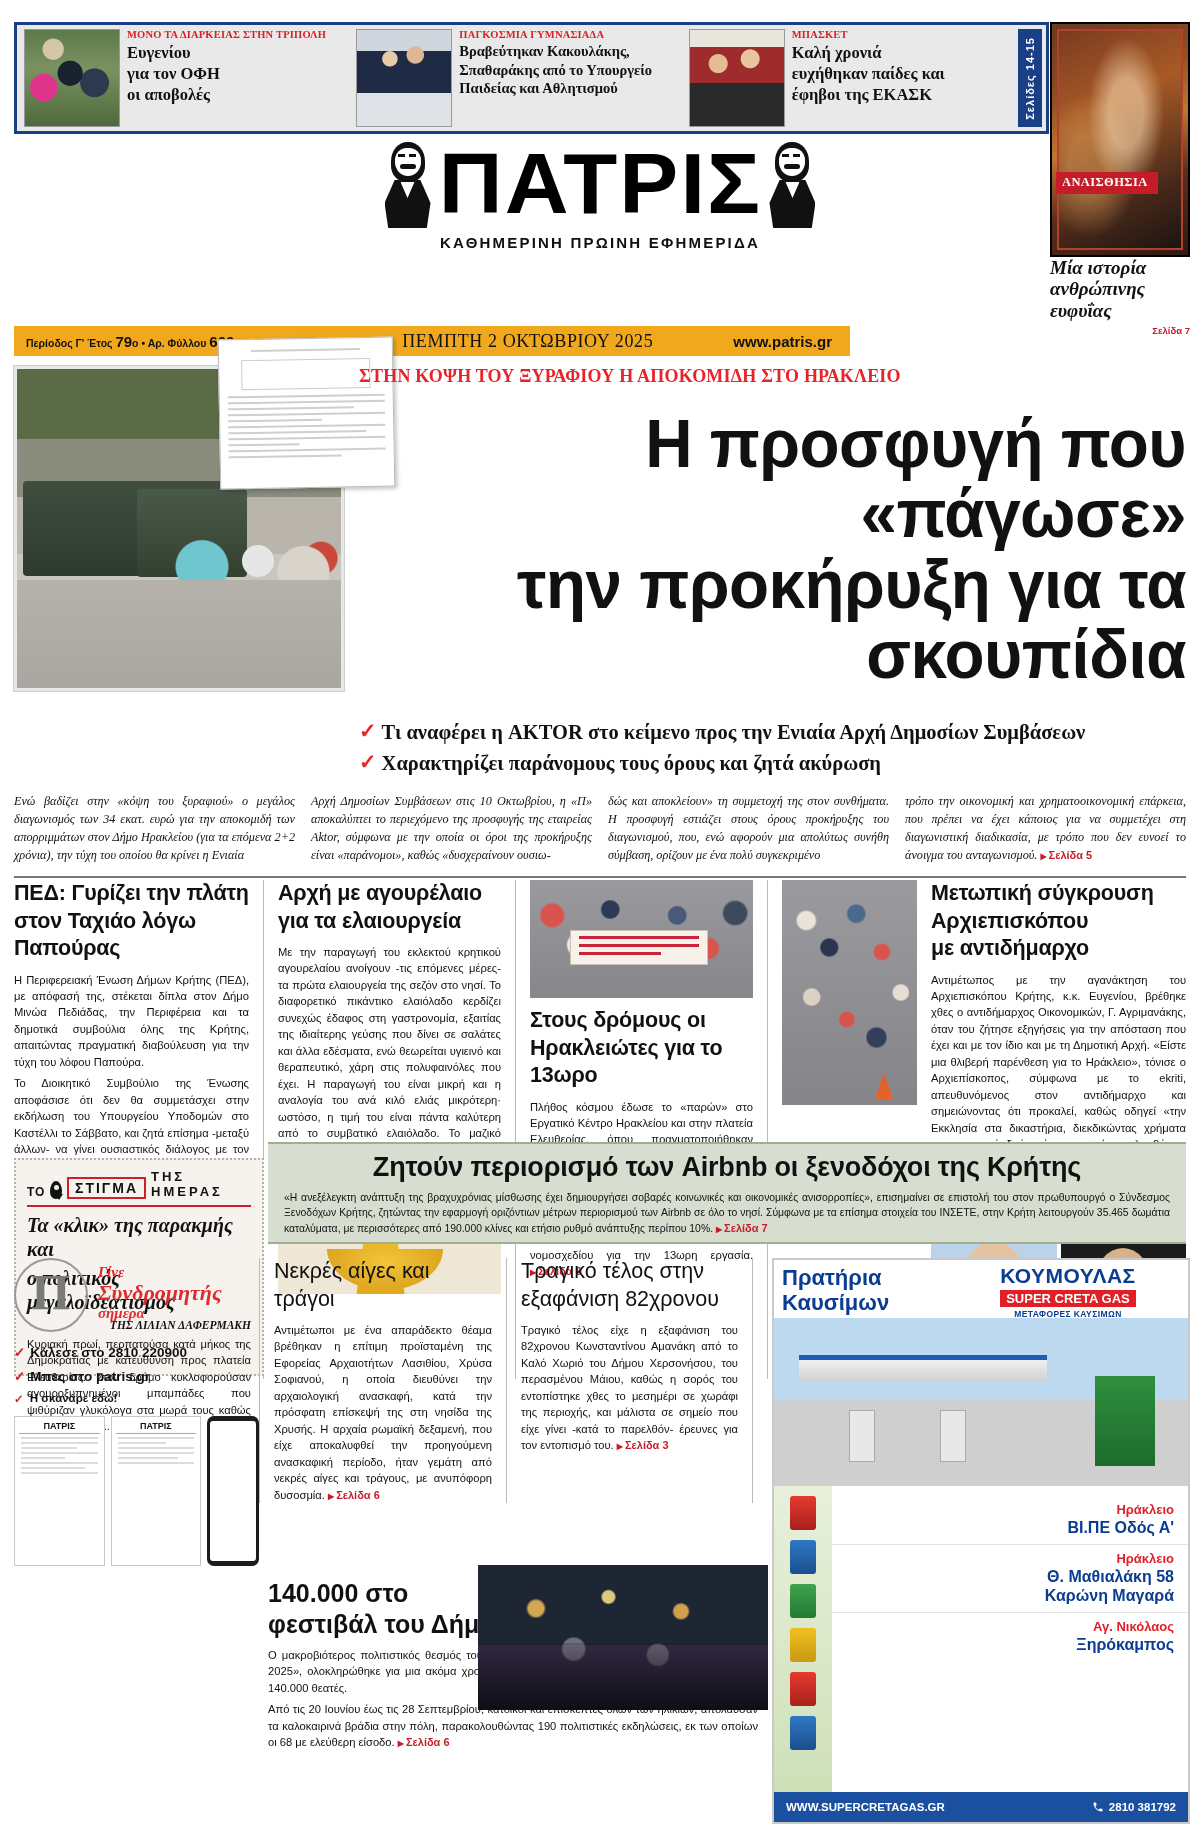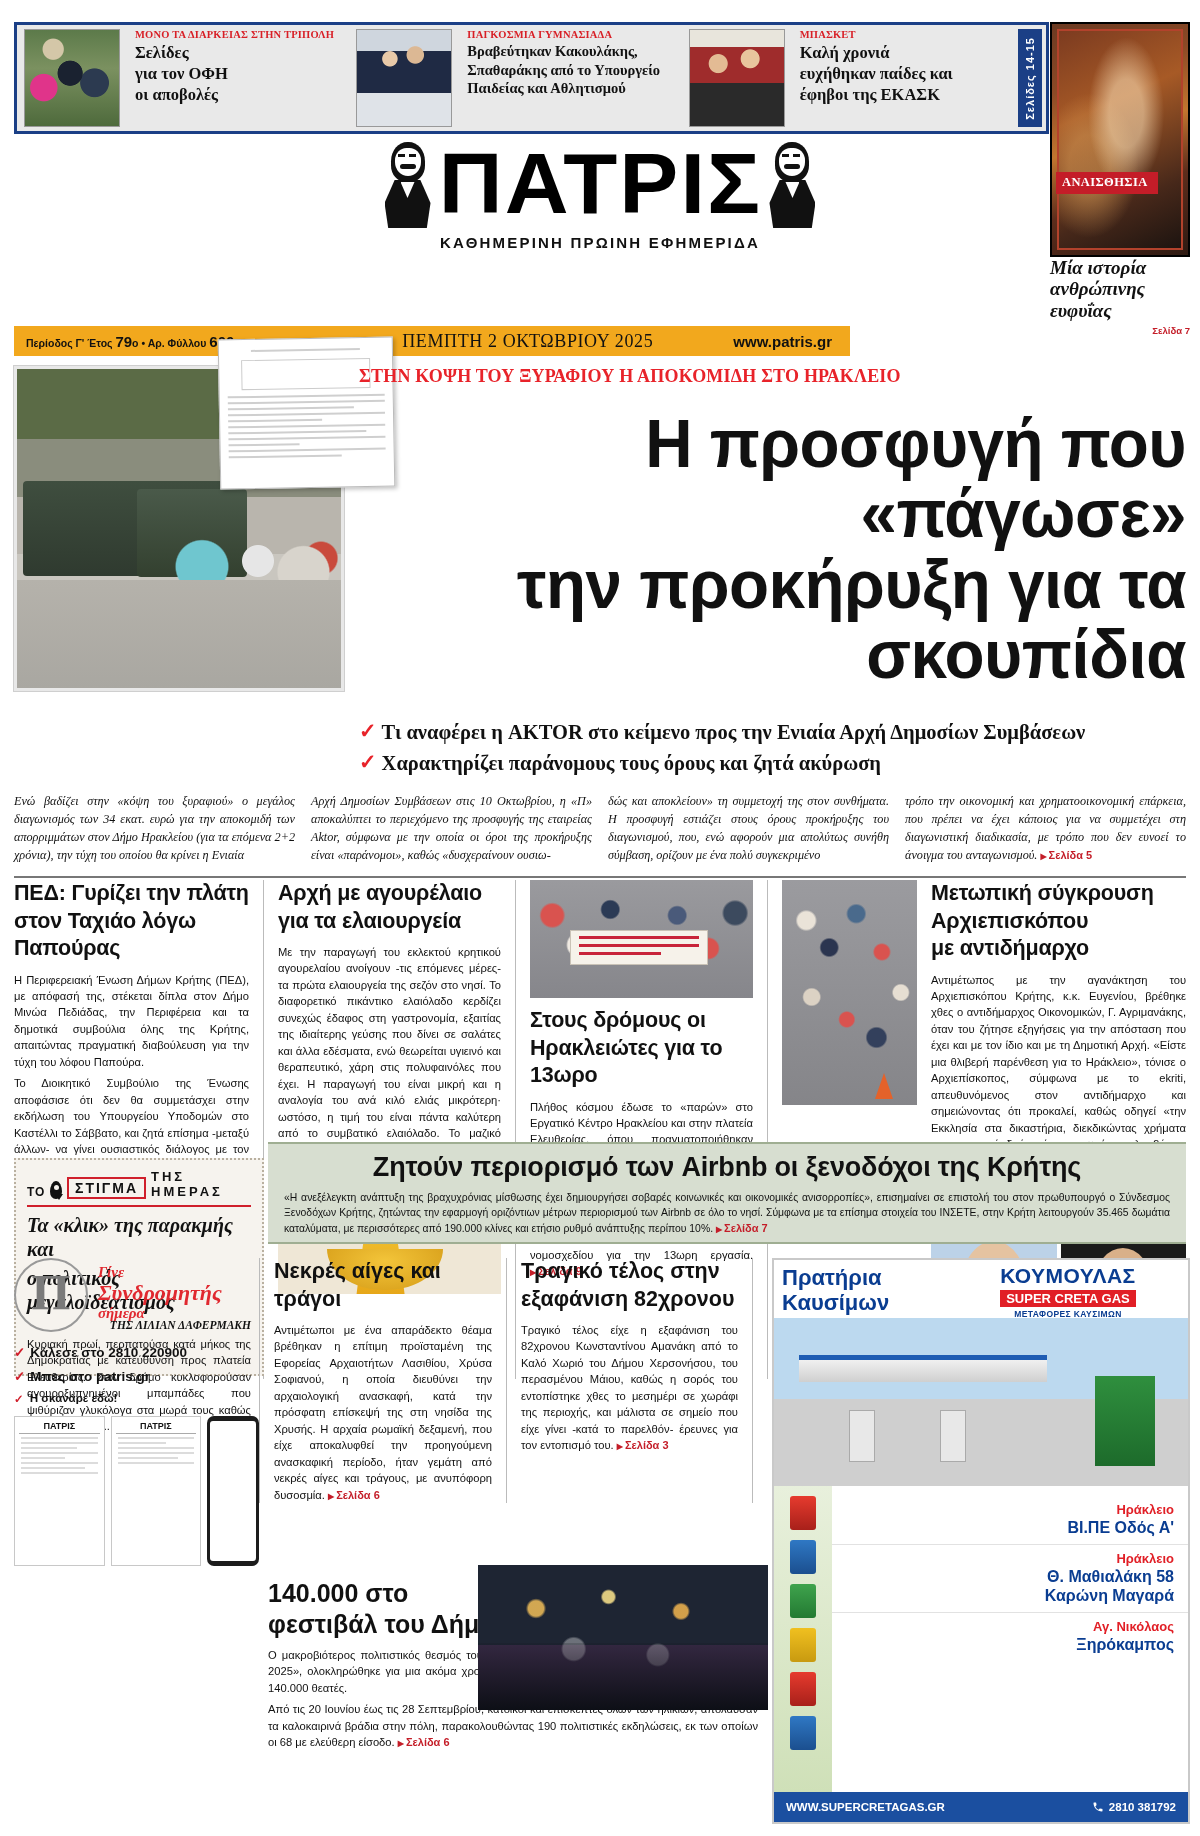--- a/index.html
+++ b/index.html
@@ -14,21 +14,21 @@
   .page { width: 1200px; height: 1836px; position: relative; padding: 0 10px; }
 
   
   .sports-strip {
     position: absolute; left: 14px; top: 22px; width: 1035px; height: 112px;
     border: 3px solid #1b3f86; background: #e9e9e9;
     display: flex; align-items: stretch; padding: 4px;
   }
   .sports-item { display: flex; align-items: stretch; flex: 1; padding: 0 3px; }
   .sports-photo { width: 96px; flex: 0 0 96px; border: 1px solid #999; overflow: hidden; position: relative; }
-  .sports-text { flex: 1; padding-left: 7px; margin-left: 8px; }
+  .sports-text { flex: 1; padding-left: 7px; }
   .sports-kicker {
     color: #d81f26; font-size: 10.5px; font-weight: bold; letter-spacing: .2px;
     font-family: "Liberation Serif", serif; margin-bottom: 2px; white-space: nowrap;
   }
   .sports-head {
     font-family: "Liberation Serif", serif; font-weight: bold;
     font-size: 16.5px; line-height: 1.28; color: #111;
   }
   .sports-pages {
     width: 24px; flex: 0 0 24px; background: #1b3f86; color: #fff;
@@ -336,21 +336,21 @@
 
   
   .lower { position: absolute; left: 14px; top: 1258px; width: 1172px; }
   .lower-grid { display: grid; grid-template-columns: 245px 247px 247px 1fr; }
   .lcol { padding: 0 14px; }
   .lcol.c1 { padding-left: 0; }
   .lcol.c2 { border-left: 1px solid #bbb; }
   .lcol.c3 { border-left: 1px solid #bbb; border-right: 1px solid #bbb; }
   .lcol.c4 { padding-right: 0; }
   .lhead {
-    font-family: "Liberation Sans", sans-serif; font-weight: bold;
+    font-family: "Liberation Sans", sans-serif; font-weight: normal;
     font-size: 21.5px; line-height: 1.28; margin-bottom: 9px;
   }
   .lbody { font-size: 11.2px; line-height: 1.47; text-align: justify; }
 
   
   .subs {
     position: absolute; left: 14px; top: 1258px; width: 245px; height: 300px;
   }
   .subs-head { display: flex; align-items: flex-start; gap: 10px; }
   .pi-circle {
@@ -471,21 +471,21 @@
 <div class="page">
 
   <div class="sports-strip">
     <div class="sports-item">
       <div class="sports-photo">
           <div class="ph ph1"></div>
         </div>
       <div class="sports-text">
         <div class="sports-kicker">ΜΟΝΟ ΤΑ ΔΙΑΡΚΕΙΑΣ ΣΤΗΝ ΤΡΙΠΟΛΗ</div>
         <div class="sports-head">
-          <div>Σελίδες</div>
+          <div>Ευγενίου</div>
           <div>για τον ΟΦΗ</div>
           <div>οι αποβολές</div>
         </div>
       </div>
     </div>
     <div class="sports-item">
       <div class="sports-photo">
           <div class="ph ph2"></div>
         </div>
       <div class="sports-text">

